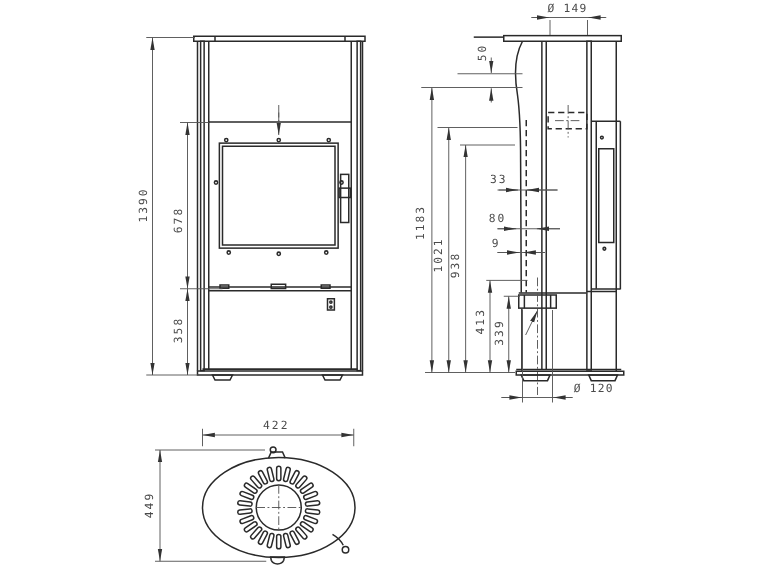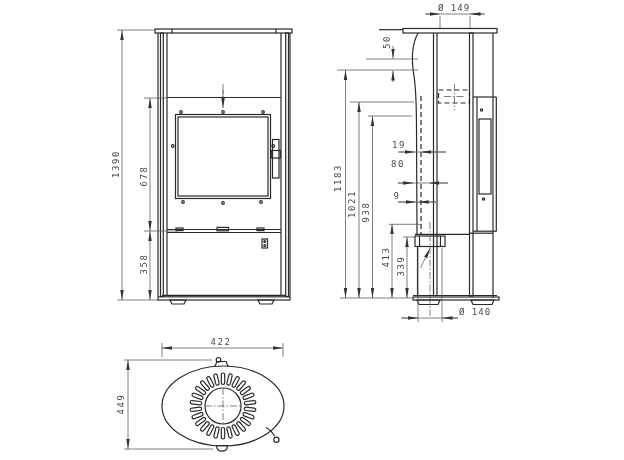--- a/index.html
+++ b/index.html
@@ -233,26 +233,26 @@
     <line x1="128" y1="360" x2="128" y2="449" marker-start="url(#ar)" marker-end="url(#ar)"></line>
   </g>
 </svg>
 
 <div class="lab v" style="left:116px;top:164px">1390</div>
 <div class="lab v" style="left:144px;top:176px">678</div>
 <div class="lab v" style="left:144px;top:264px">358</div>
 
 <div class="lab dia" style="left:454px;top:8px">Ø 149</div>
 <div class="lab v" style="left:387px;top:42px">50</div>
-<div class="lab" style="left:399px;top:145px">19</div>
-<div class="lab" style="left:398px;top:164px">80</div>
+<div class="lab" style="left:399px;top:145px">33</div>
+<div class="lab" style="left:398px;top:176px">80</div>
 <div class="lab" style="left:397px;top:196px">9</div>
 <div class="lab v" style="left:338px;top:178px">1183</div>
 <div class="lab v" style="left:352px;top:204px">1021</div>
 <div class="lab v" style="left:366px;top:212px">938</div>
 <div class="lab v" style="left:386px;top:257px">413</div>
 <div class="lab v" style="left:401px;top:266px">339</div>
-<div class="lab dia" style="left:475px;top:312px">Ø 140</div>
+<div class="lab dia" style="left:475px;top:312px">Ø 120</div>
 
 <div class="lab" style="left:221px;top:342px">422</div>
 <div class="lab v" style="left:121px;top:404px">449</div>
 
 </div>
 
 </body></html>

